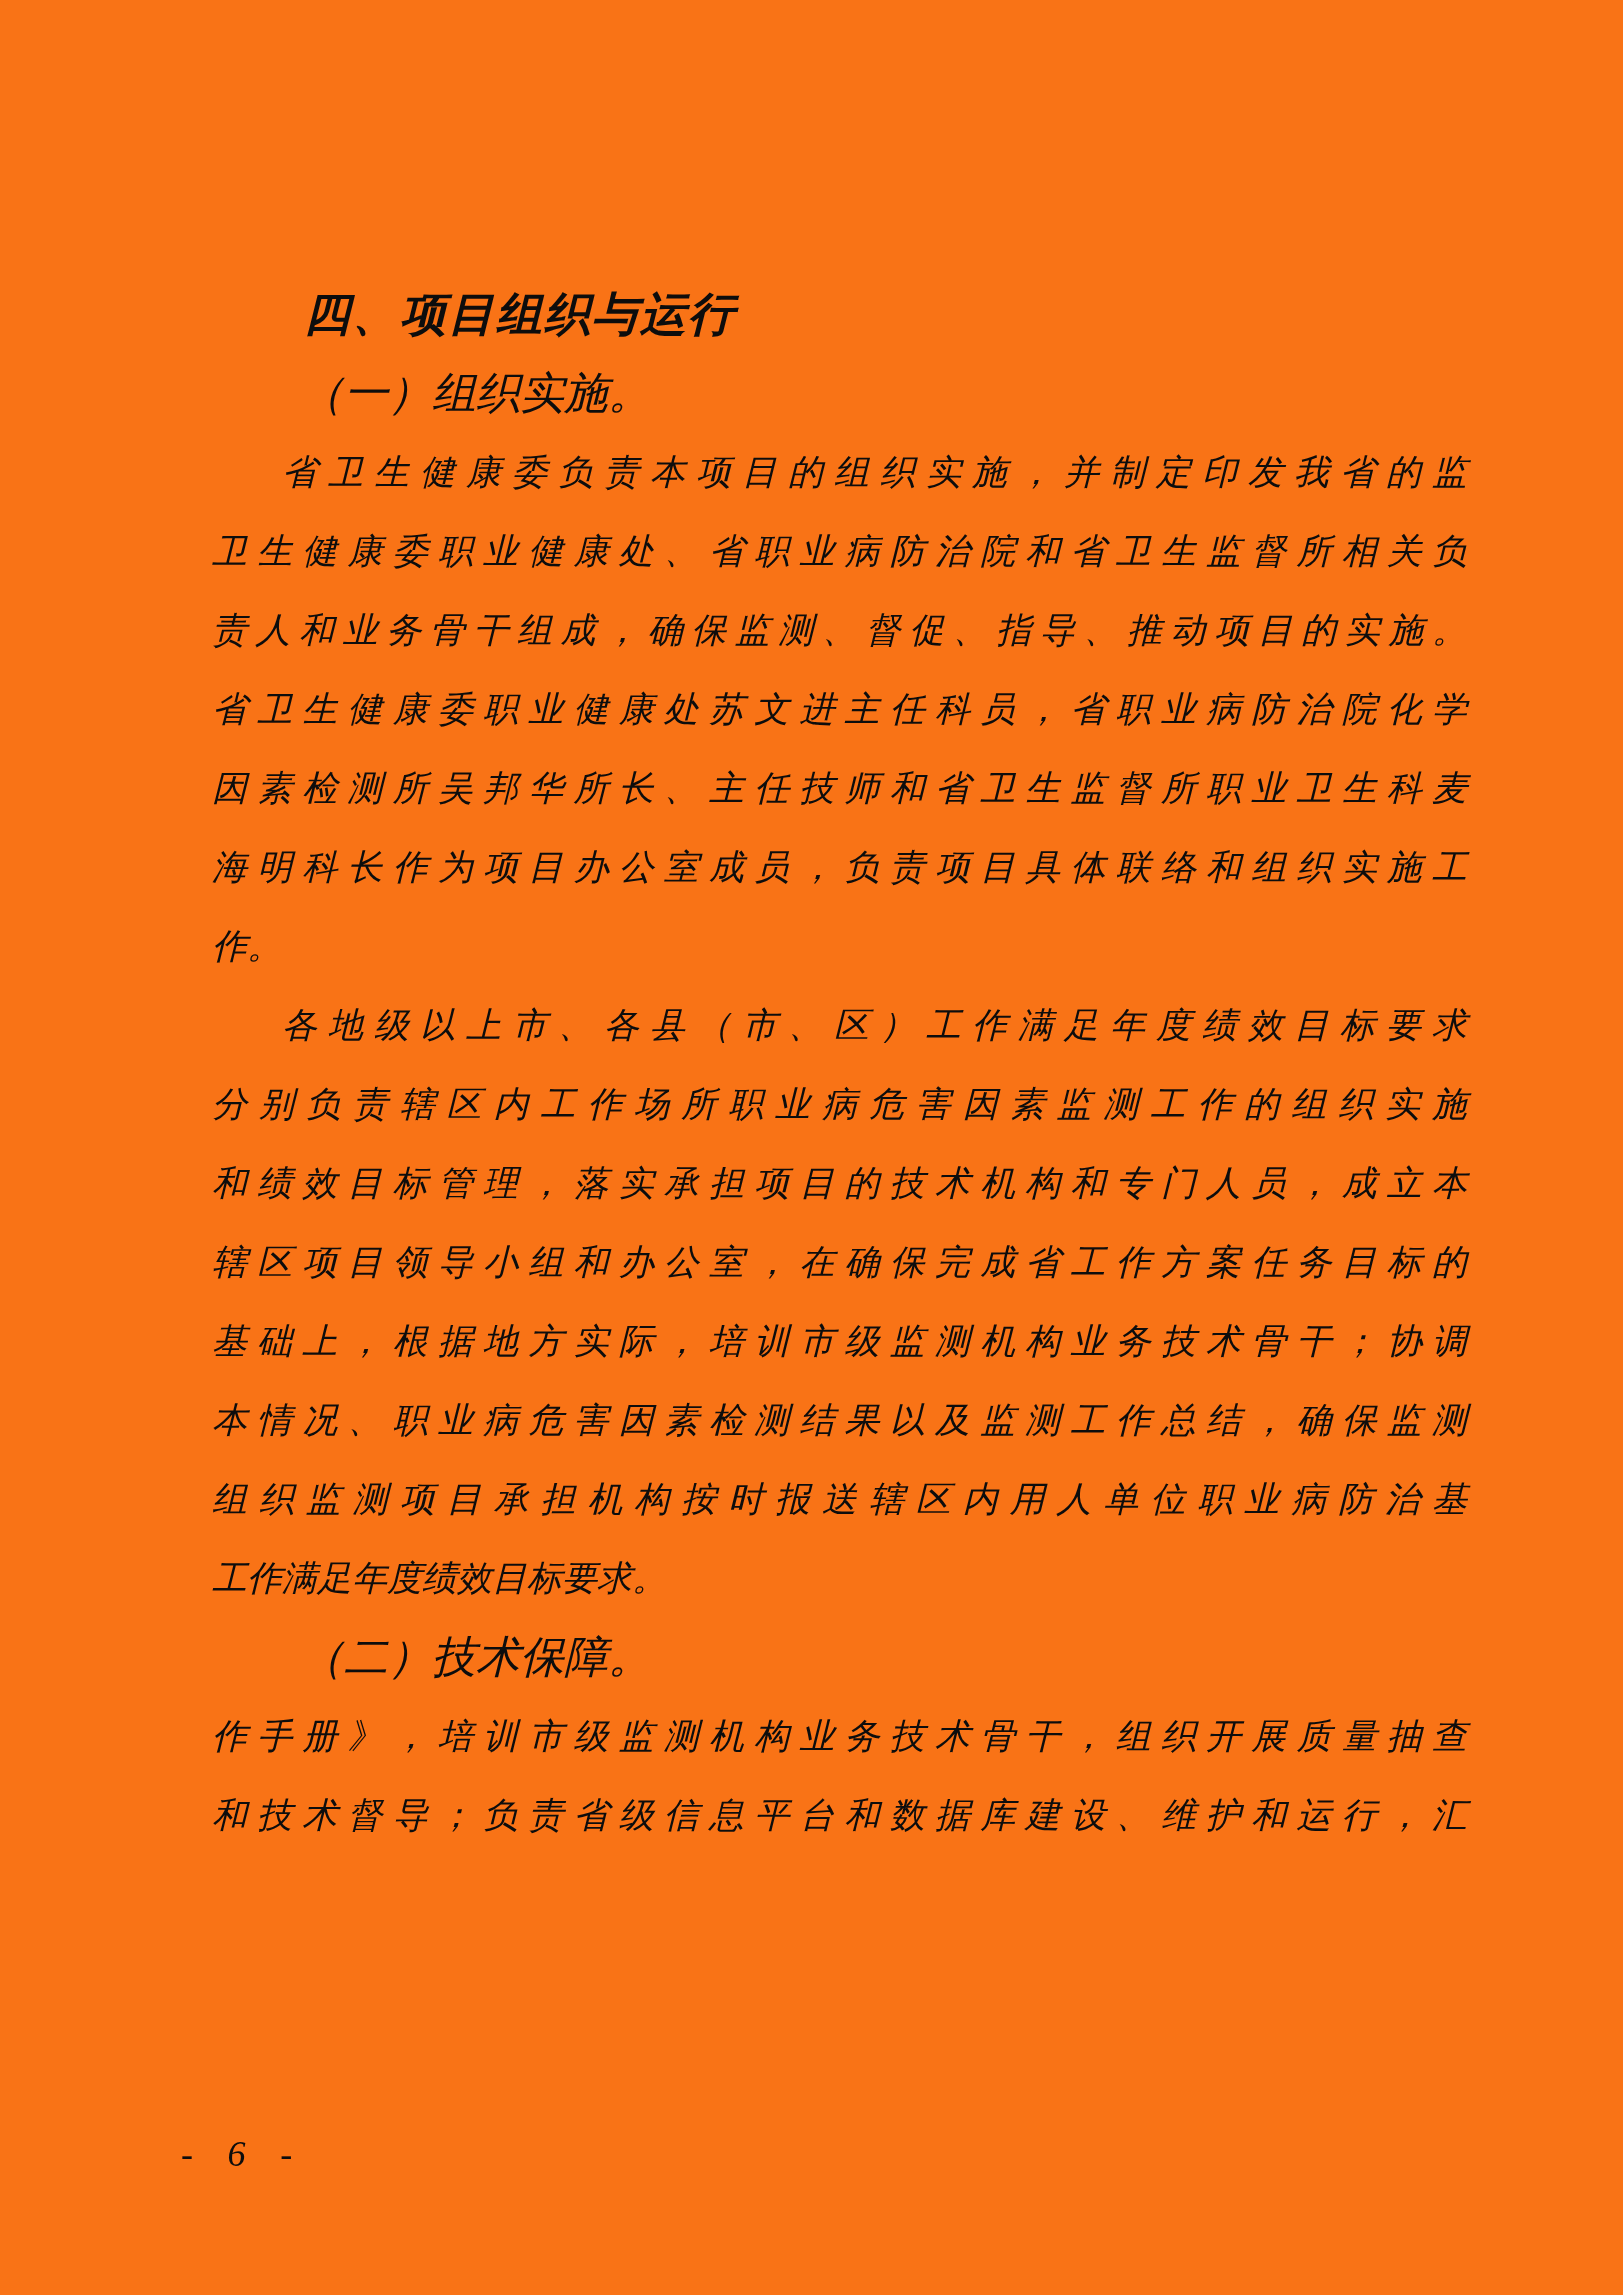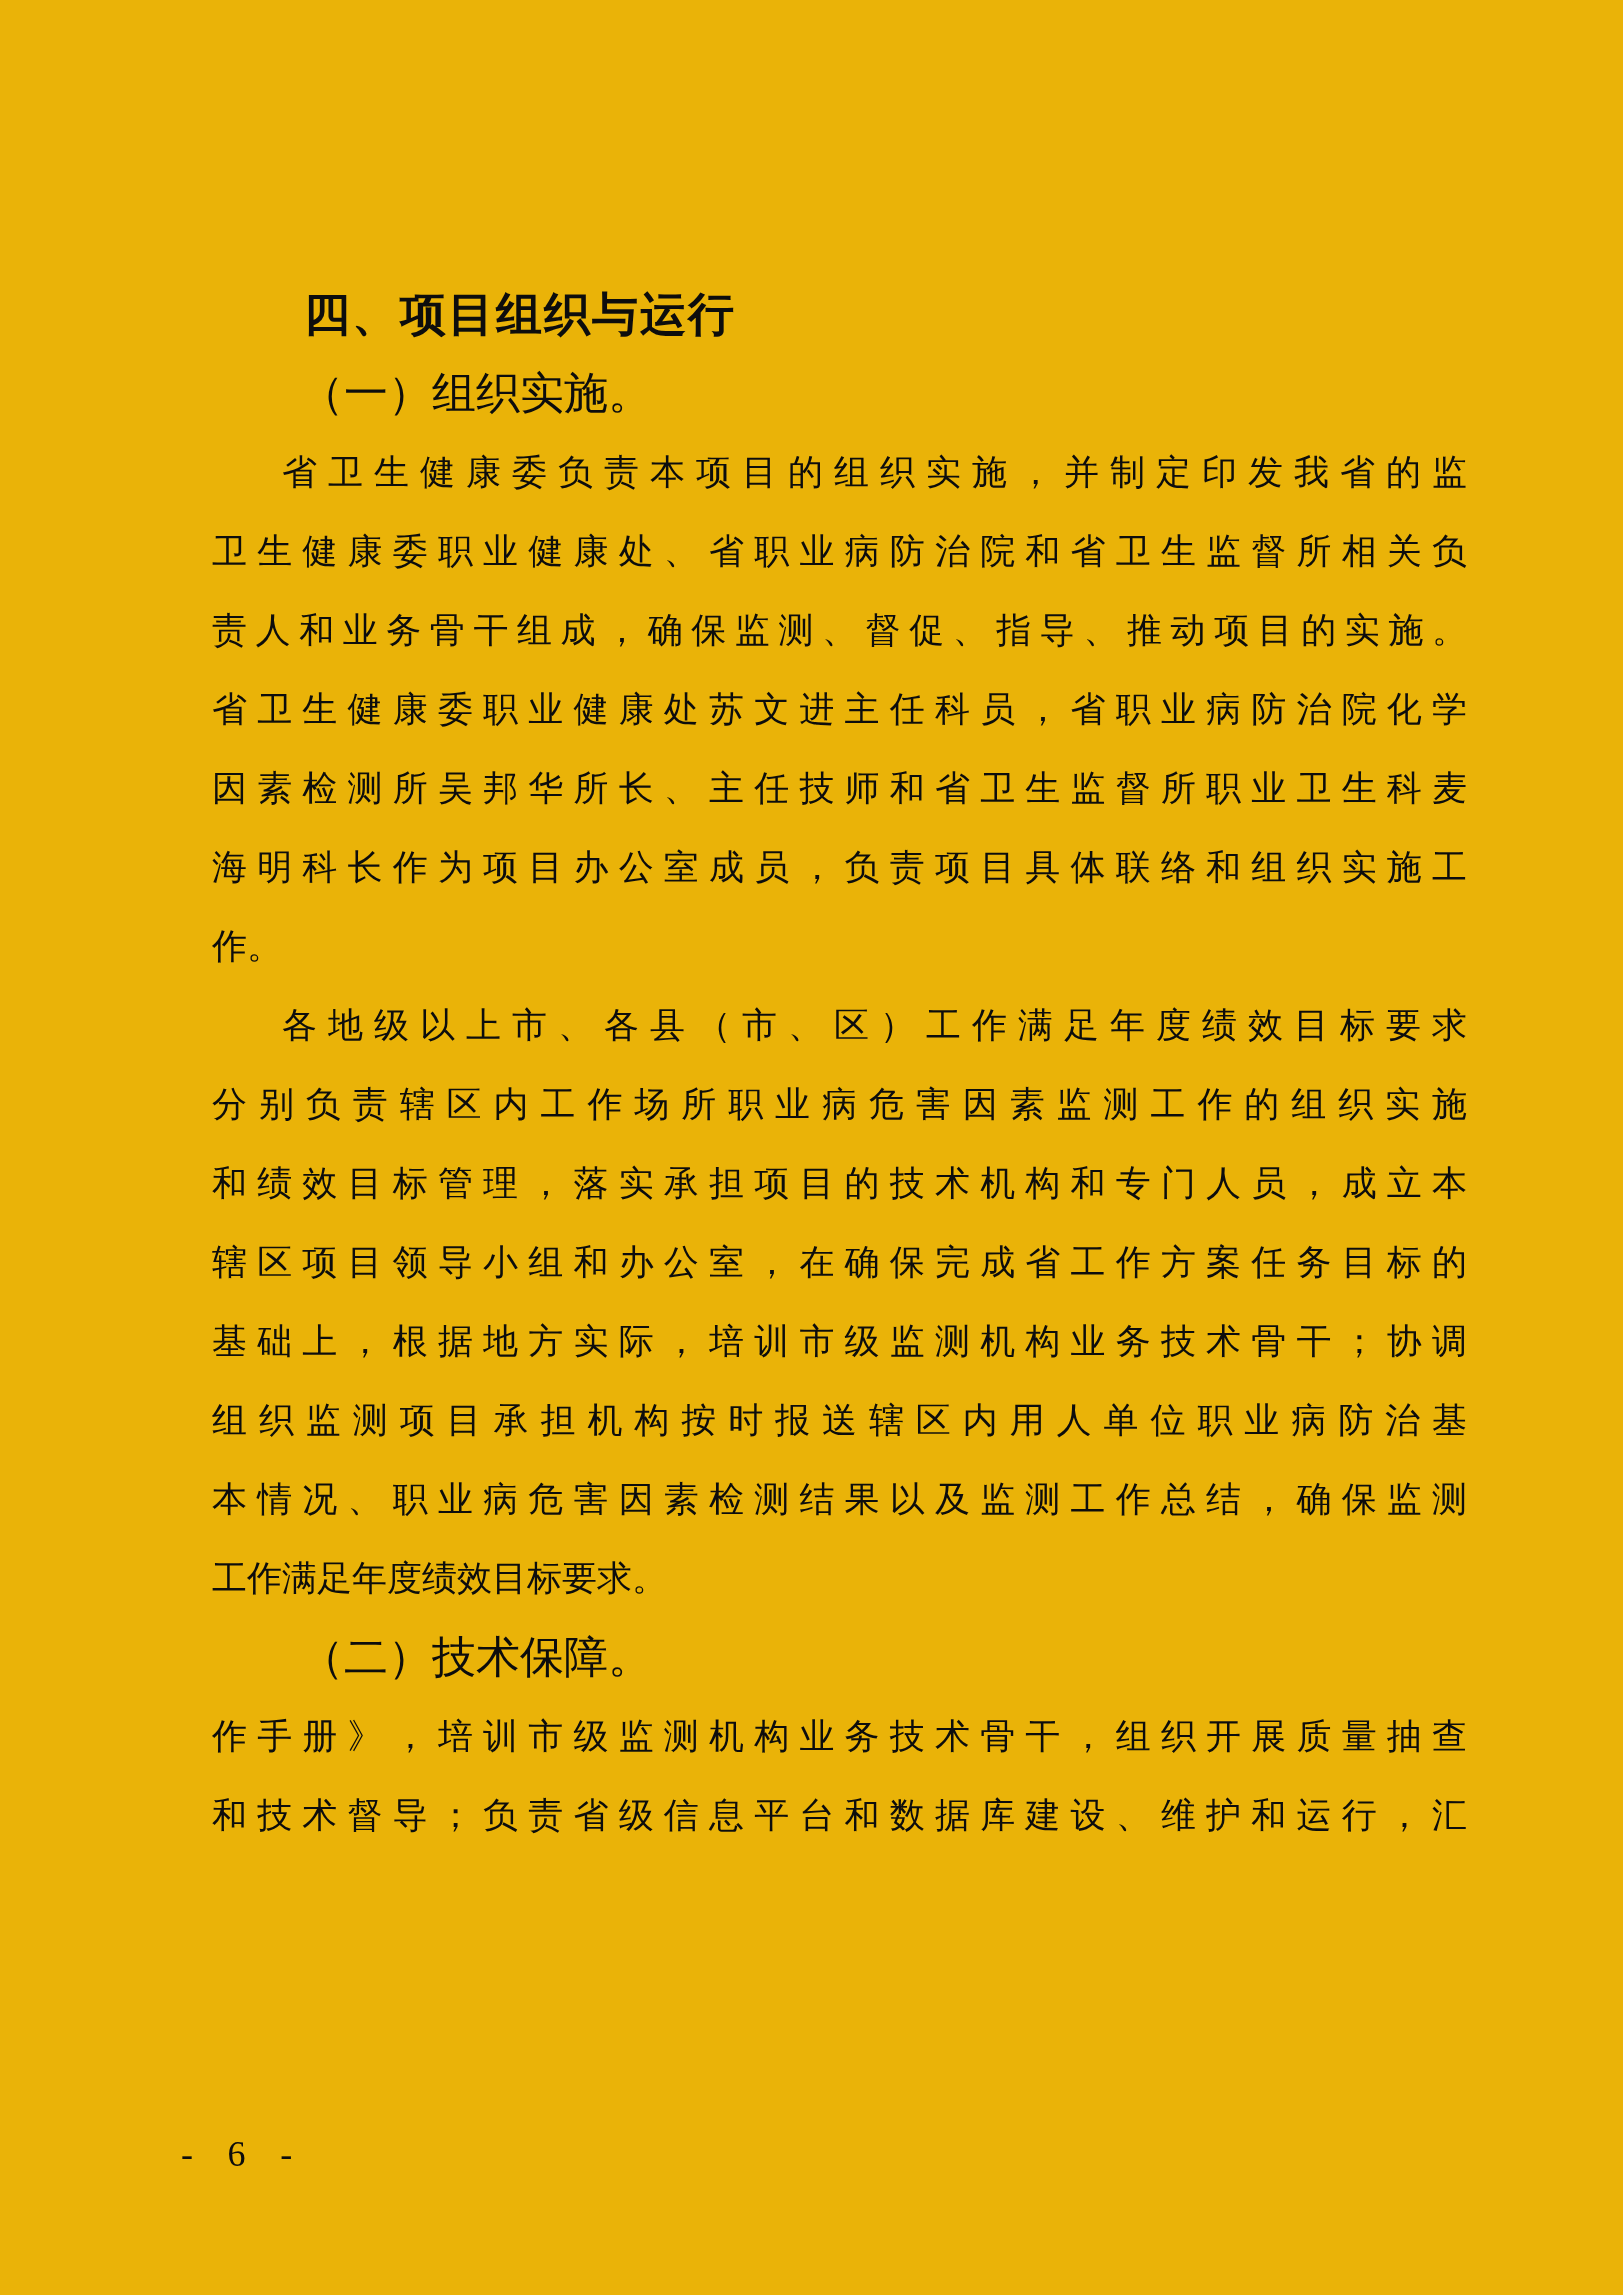--- a/index.html
+++ b/index.html
@@ -5,24 +5,25 @@
   html, body {
     margin: 0;
     padding: 0;
     background: #e8e8e8;
   }
   .page {
     position: relative;
     width: 1623px;
     height: 2295px;
     margin: 0 auto;
-    background: #eab308;
+    background: #f97316;
     color: #0d0d0d;
     font-family: "Liberation Serif", serif;
     overflow: hidden;
+    font-style: italic;
   }
   .content {
     position: absolute;
     left: 212px;
     top: 275px;
     width: 1255px;
   }
   .line {
     height: 79px;
     line-height: 79px;
@@ -81,22 +82,22 @@
     <div class="line body">省卫生健康委职业健康处苏文进主任科员，省职业病防治院化学</div>
     <div class="line body">因素检测所吴邦华所长、主任技师和省卫生监督所职业卫生科麦</div>
     <div class="line body">海明科长作为项目办公室成员，负责项目具体联络和组织实施工</div>
     <div class="line body last">作。</div>
 
     <div class="line body first">各地级以上市、各县（市、区）工作满足年度绩效目标要求</div>
     <div class="line body">分别负责辖区内工作场所职业病危害因素监测工作的组织实施</div>
     <div class="line body">和绩效目标管理，落实承担项目的技术机构和专门人员，成立本</div>
     <div class="line body">辖区项目领导小组和办公室，在确保完成省工作方案任务目标的</div>
     <div class="line body">基础上，根据地方实际，培训市级监测机构业务技术骨干；协调</div>
+    <div class="line body">本情况、职业病危害因素检测结果以及监测工作总结，确保监测</div>
     <div class="line body">组织监测项目承担机构按时报送辖区内用人单位职业病防治基</div>
-    <div class="line body">本情况、职业病危害因素检测结果以及监测工作总结，确保监测</div>
     <div class="line body last">工作满足年度绩效目标要求。</div>
 
     <div class="line sub">（二）技术保障。</div>
 
     <div class="line body">作手册》，培训市级监测机构业务技术骨干，组织开展质量抽查</div>
     <div class="line body">和技术督导；负责省级信息平台和数据库建设、维护和运行，汇</div>
 
   </div>
 
   <div class="footer">- 6 -</div>

